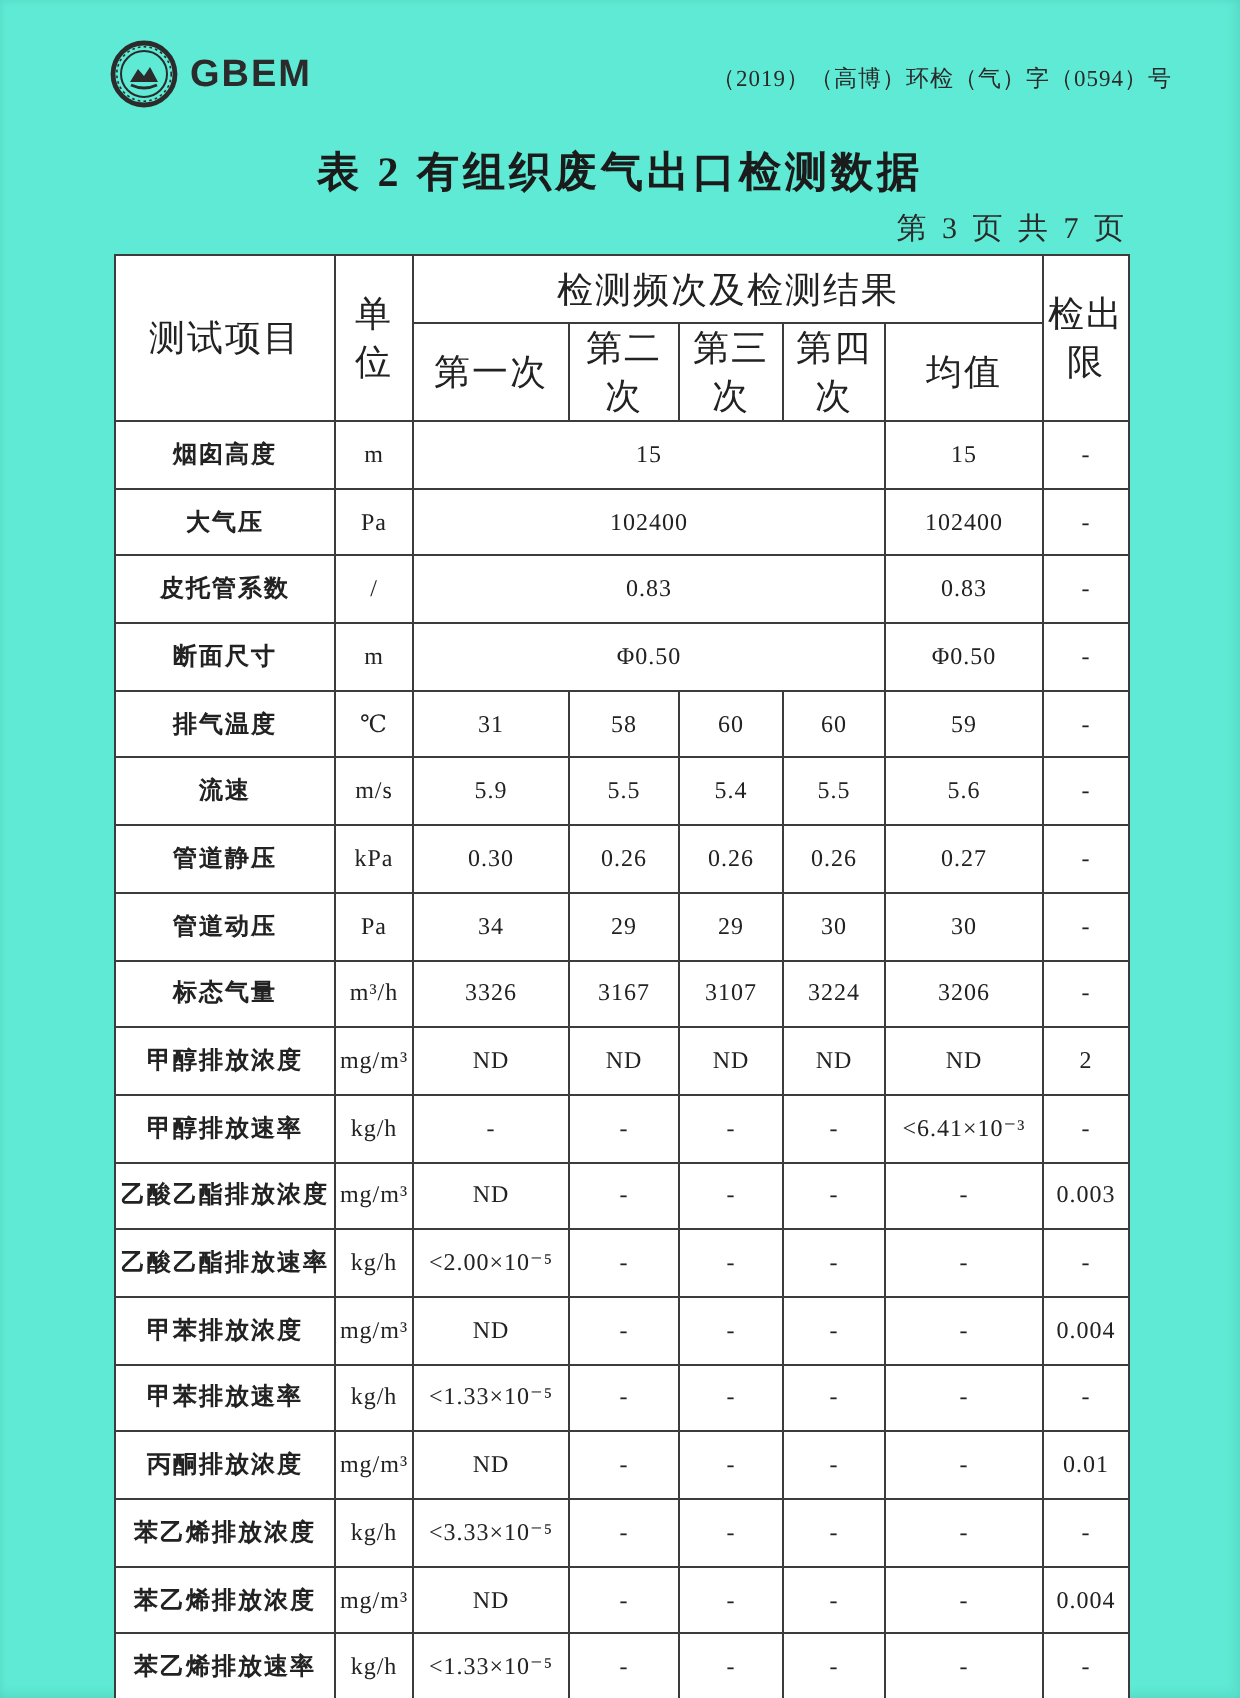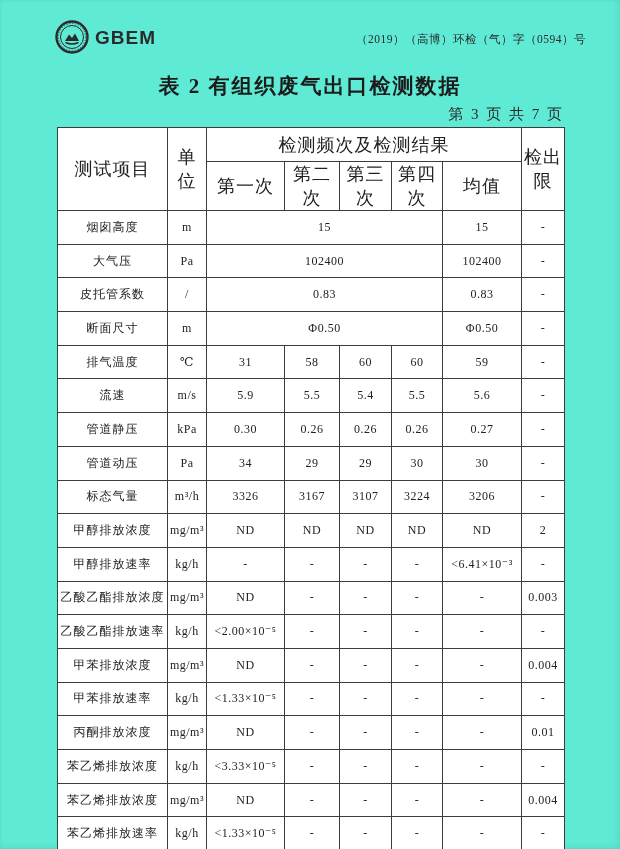--- a/index.html
+++ b/index.html
@@ -51,21 +51,21 @@
   table.mon th, table.mon td {
     border: 1px solid #3c3c3c;
     text-align: center; vertical-align: middle;
     padding: 0 1px;
     font-weight: normal;
     background: #fff;
   }
   table.mon thead tr.r1 th { height: 33px; }
   table.mon thead tr.r2 th { height: 29px; font-family: Liberation Serif, serif; }
   table.mon tbody td { height: 32.7px; letter-spacing: 0.5px; }
-  table.mon td.item { letter-spacing: 1px; }
+  table.mon td.item { letter-spacing: 1px; font-weight: bold; }
   table.mon th { font-size: 18px; letter-spacing: 1px; }
 </style>
 </head>
 <body>
 
 <div class="page">
 
   <svg class="seal" viewBox="0 0 34 34">
     <circle cx="17" cy="17" r="15.5" fill="none" stroke="#2b2b2b" stroke-width="2.4"></circle>
     <circle cx="17" cy="17" r="11.5" fill="none" stroke="#2b2b2b" stroke-width="1"></circle>

